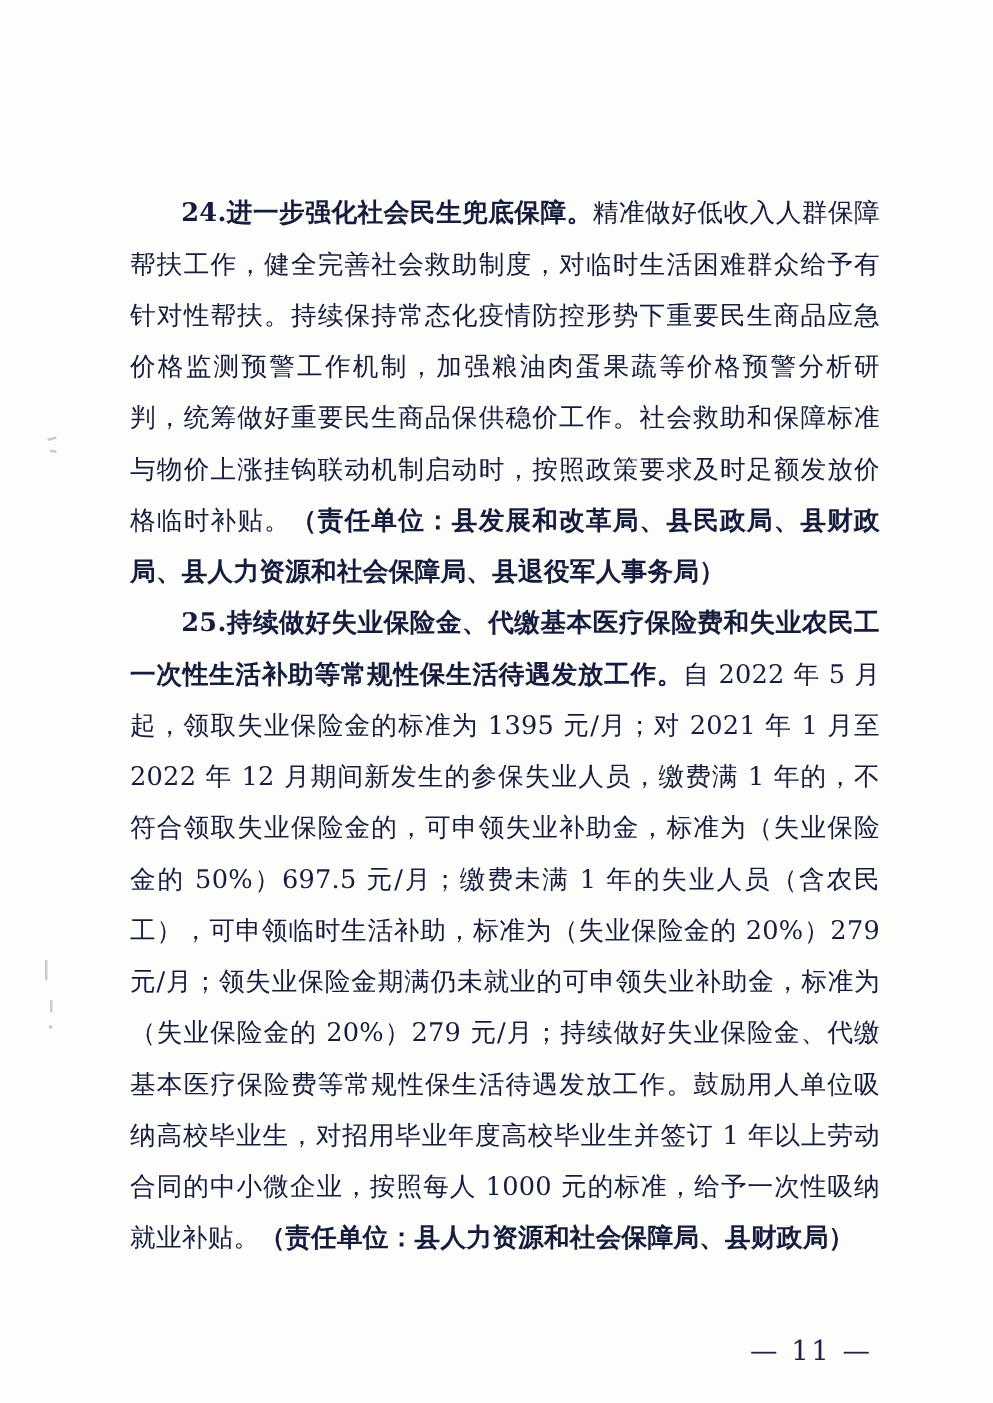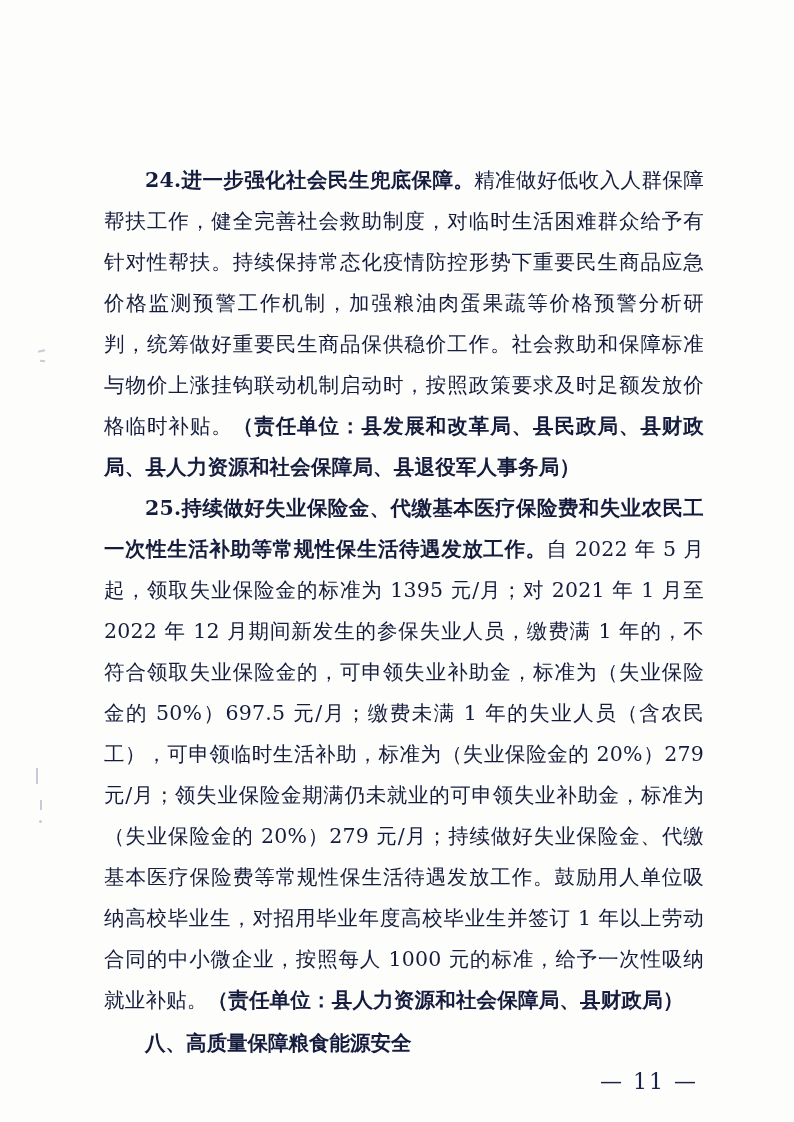--- a/index.html
+++ b/index.html
@@ -19,21 +19,21 @@
     position: absolute;
     left: 0;
     top: 0;
     width: 794px;
     height: 1122px;
     background: #fdfdfb;
   }
   .content {
     position: absolute;
     left: 104px;
-    top: 160px;
+    top: 150px;
     width: 600px;
   }
   .para {
     font-size: 20.5px;
     line-height: 41px;
     letter-spacing: 0.2px;
     text-align: justify;
     text-justify: inter-ideograph;
     margin: 0 0 0 0;
     color: #151c3d;
@@ -82,19 +82,18 @@
   <div class="artifact a3"></div>
   <div class="artifact a4"></div>
   <div class="artifact a5"></div>
 
   <div class="content">
 
     <p class="para indent"><span class="bold">24.进一步强化社会民生兜底保障。</span><span>精准做好低收入人群保障帮扶工作，健全完善社会救助制度，对临时生活困难群众给予有针对性帮扶。持续保持常态化疫情防控形势下重要民生商品应急价格监测预警工作机制，加强粮油肉蛋果蔬等价格预警分析研判，统筹做好重要民生商品保供稳价工作。社会救助和保障标准与物价上涨挂钩联动机制启动时，按照政策要求及时足额发放价格临时补贴。</span><span class="bold">（责任单位：县发展和改革局、县民政局、县财政局、县人力资源和社会保障局、县退役军人事务局）</span></p>
 
     <p class="para indent"><span class="bold">25.持续做好失业保险金、代缴基本医疗保险费和失业农民工一次性生活补助等常规性保生活待遇发放工作。</span><span>自 2022 年 5 月起，领取失业保险金的标准为 1395 元/月；对 2021 年 1 月至 2022 年 12 月期间新发生的参保失业人员，缴费满 1 年的，不符合领取失业保险金的，可申领失业补助金，标准为（失业保险金的 50%）697.5 元/月；缴费未满 1 年的失业人员（含农民工），可申领临时生活补助，标准为（失业保险金的 20%）279 元/月；领失业保险金期满仍未就业的可申领失业补助金，标准为（失业保险金的 20%）279 元/月；持续做好失业保险金、代缴基本医疗保险费等常规性保生活待遇发放工作。鼓励用人单位吸纳高校毕业生，对招用毕业年度高校毕业生并签订 1 年以上劳动合同的中小微企业，按照每人 1000 元的标准，给予一次性吸纳就业补贴。</span><span class="bold">（责任单位：县人力资源和社会保障局、县财政局）</span></p>
 
-    <p class="section-title">八、高质量保障粮食能源安全</p>
 
   </div>
 
   <div class="page-number">— 11 —</div>
 
 </div>
 
 </body></html>

